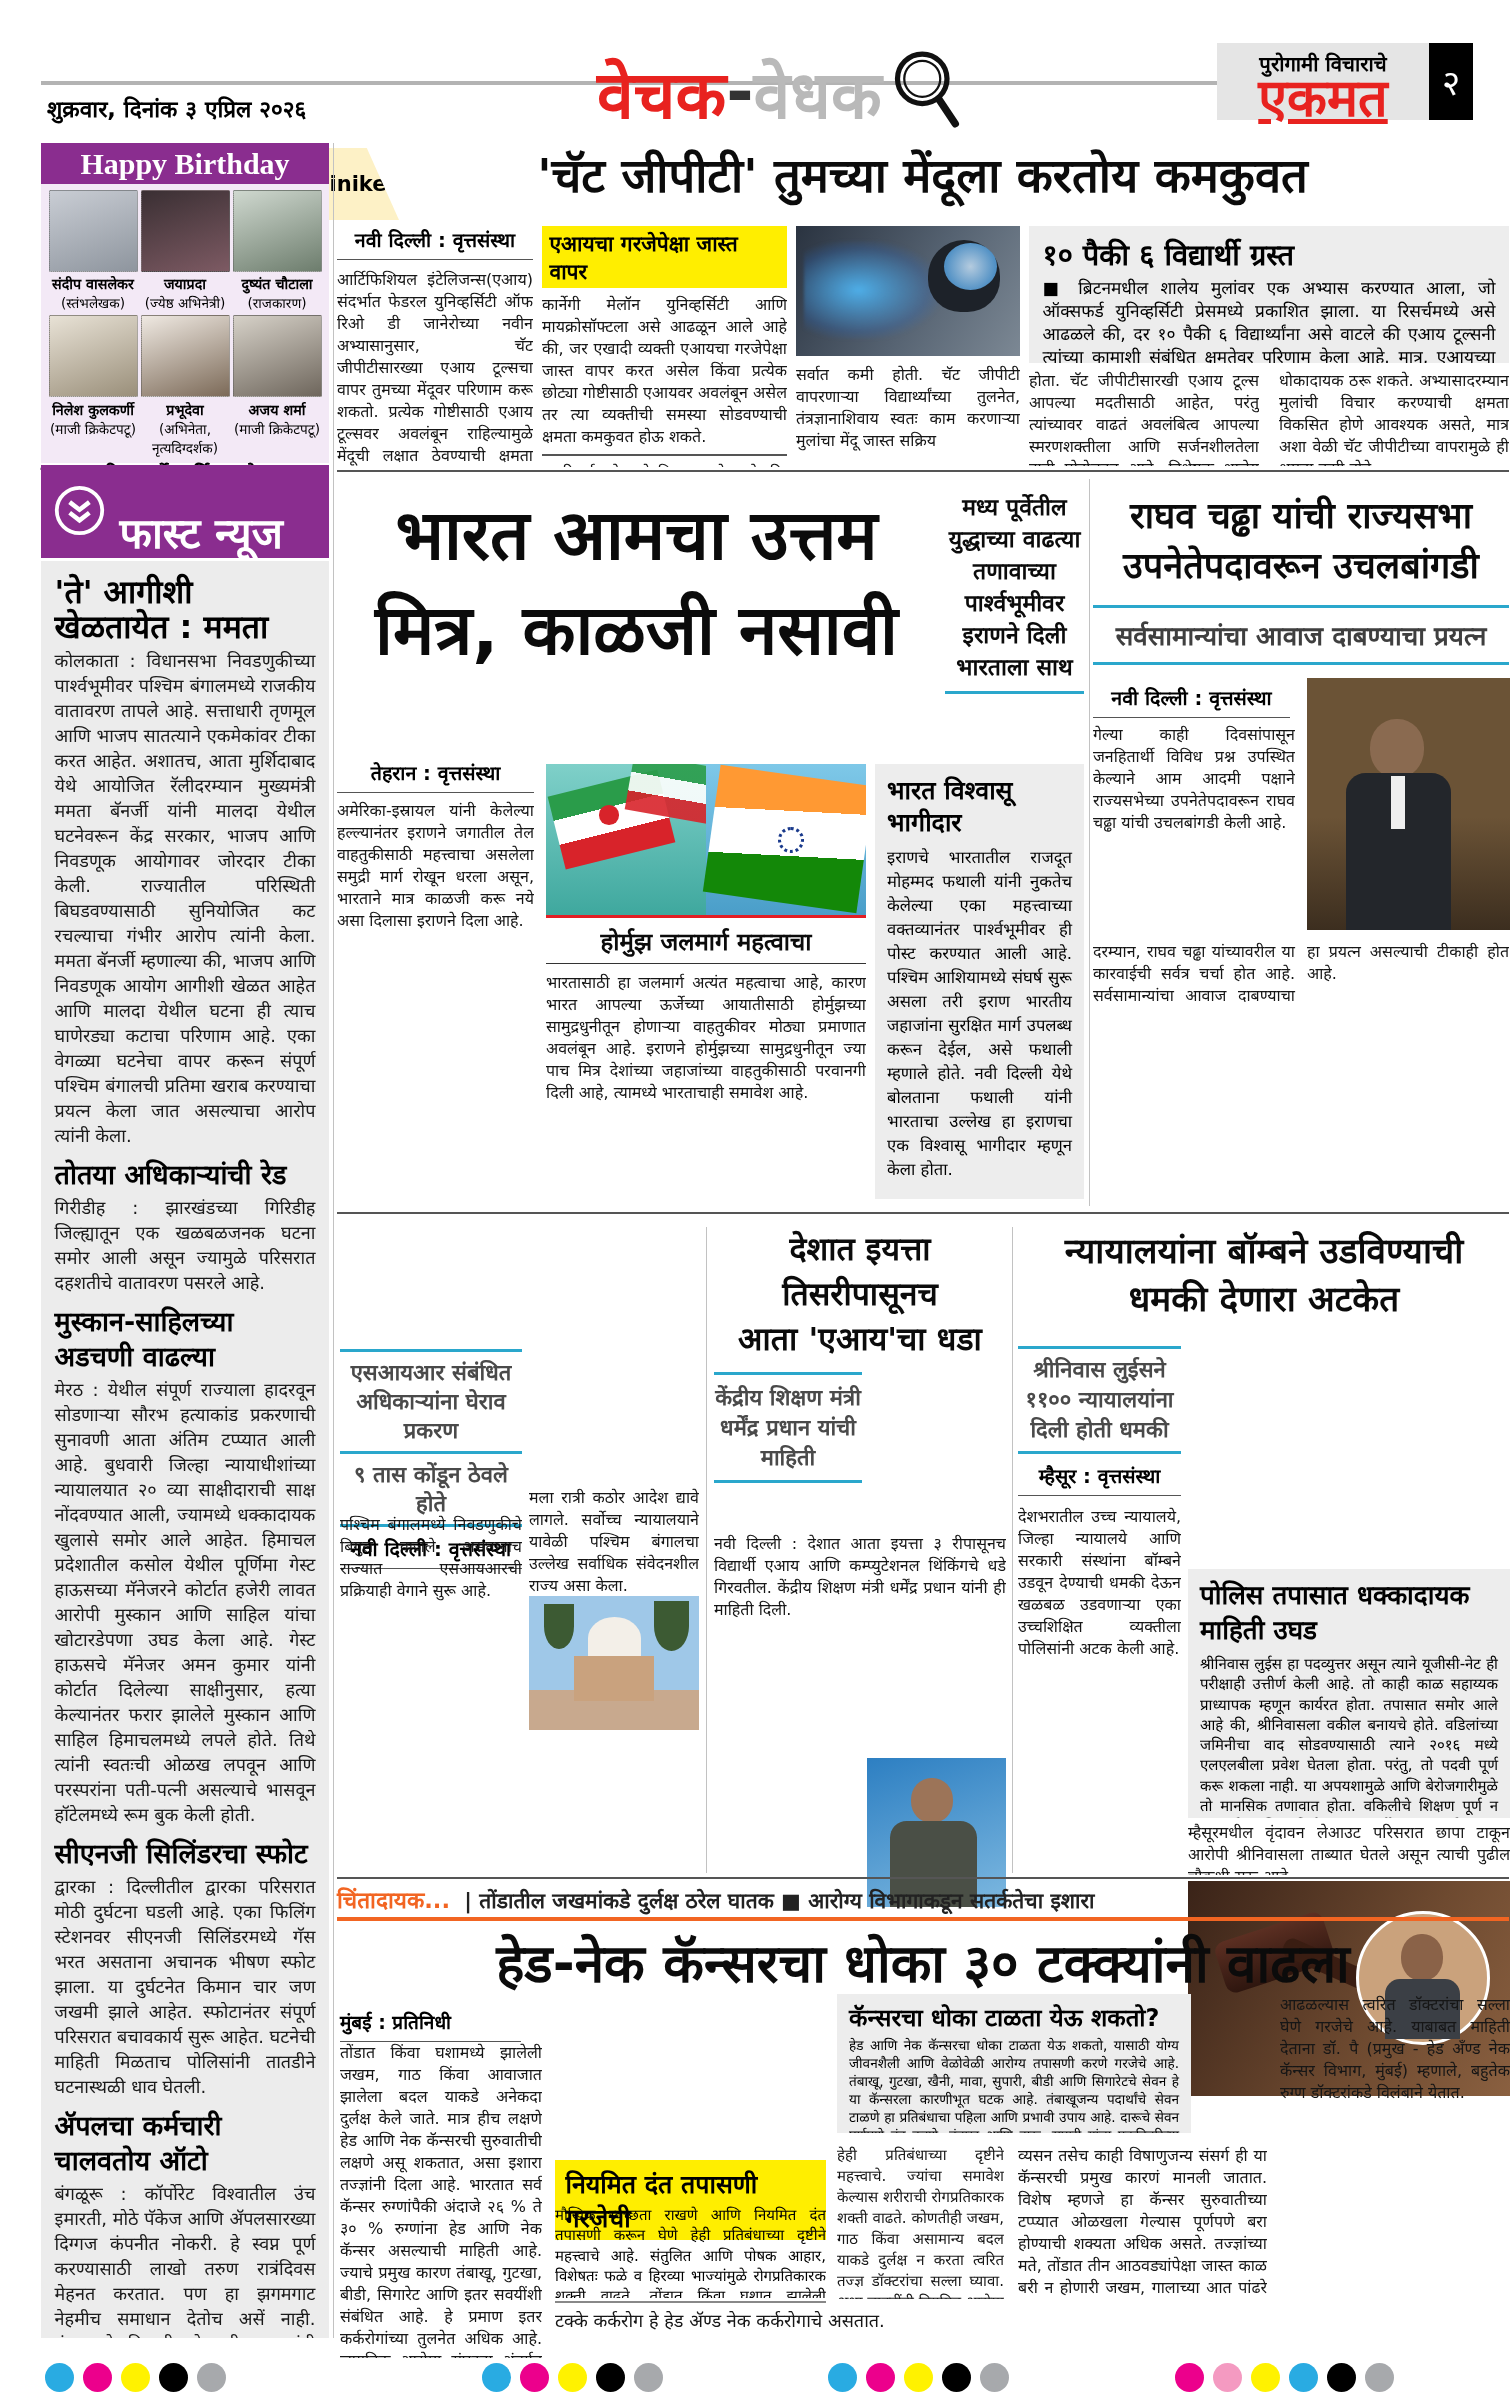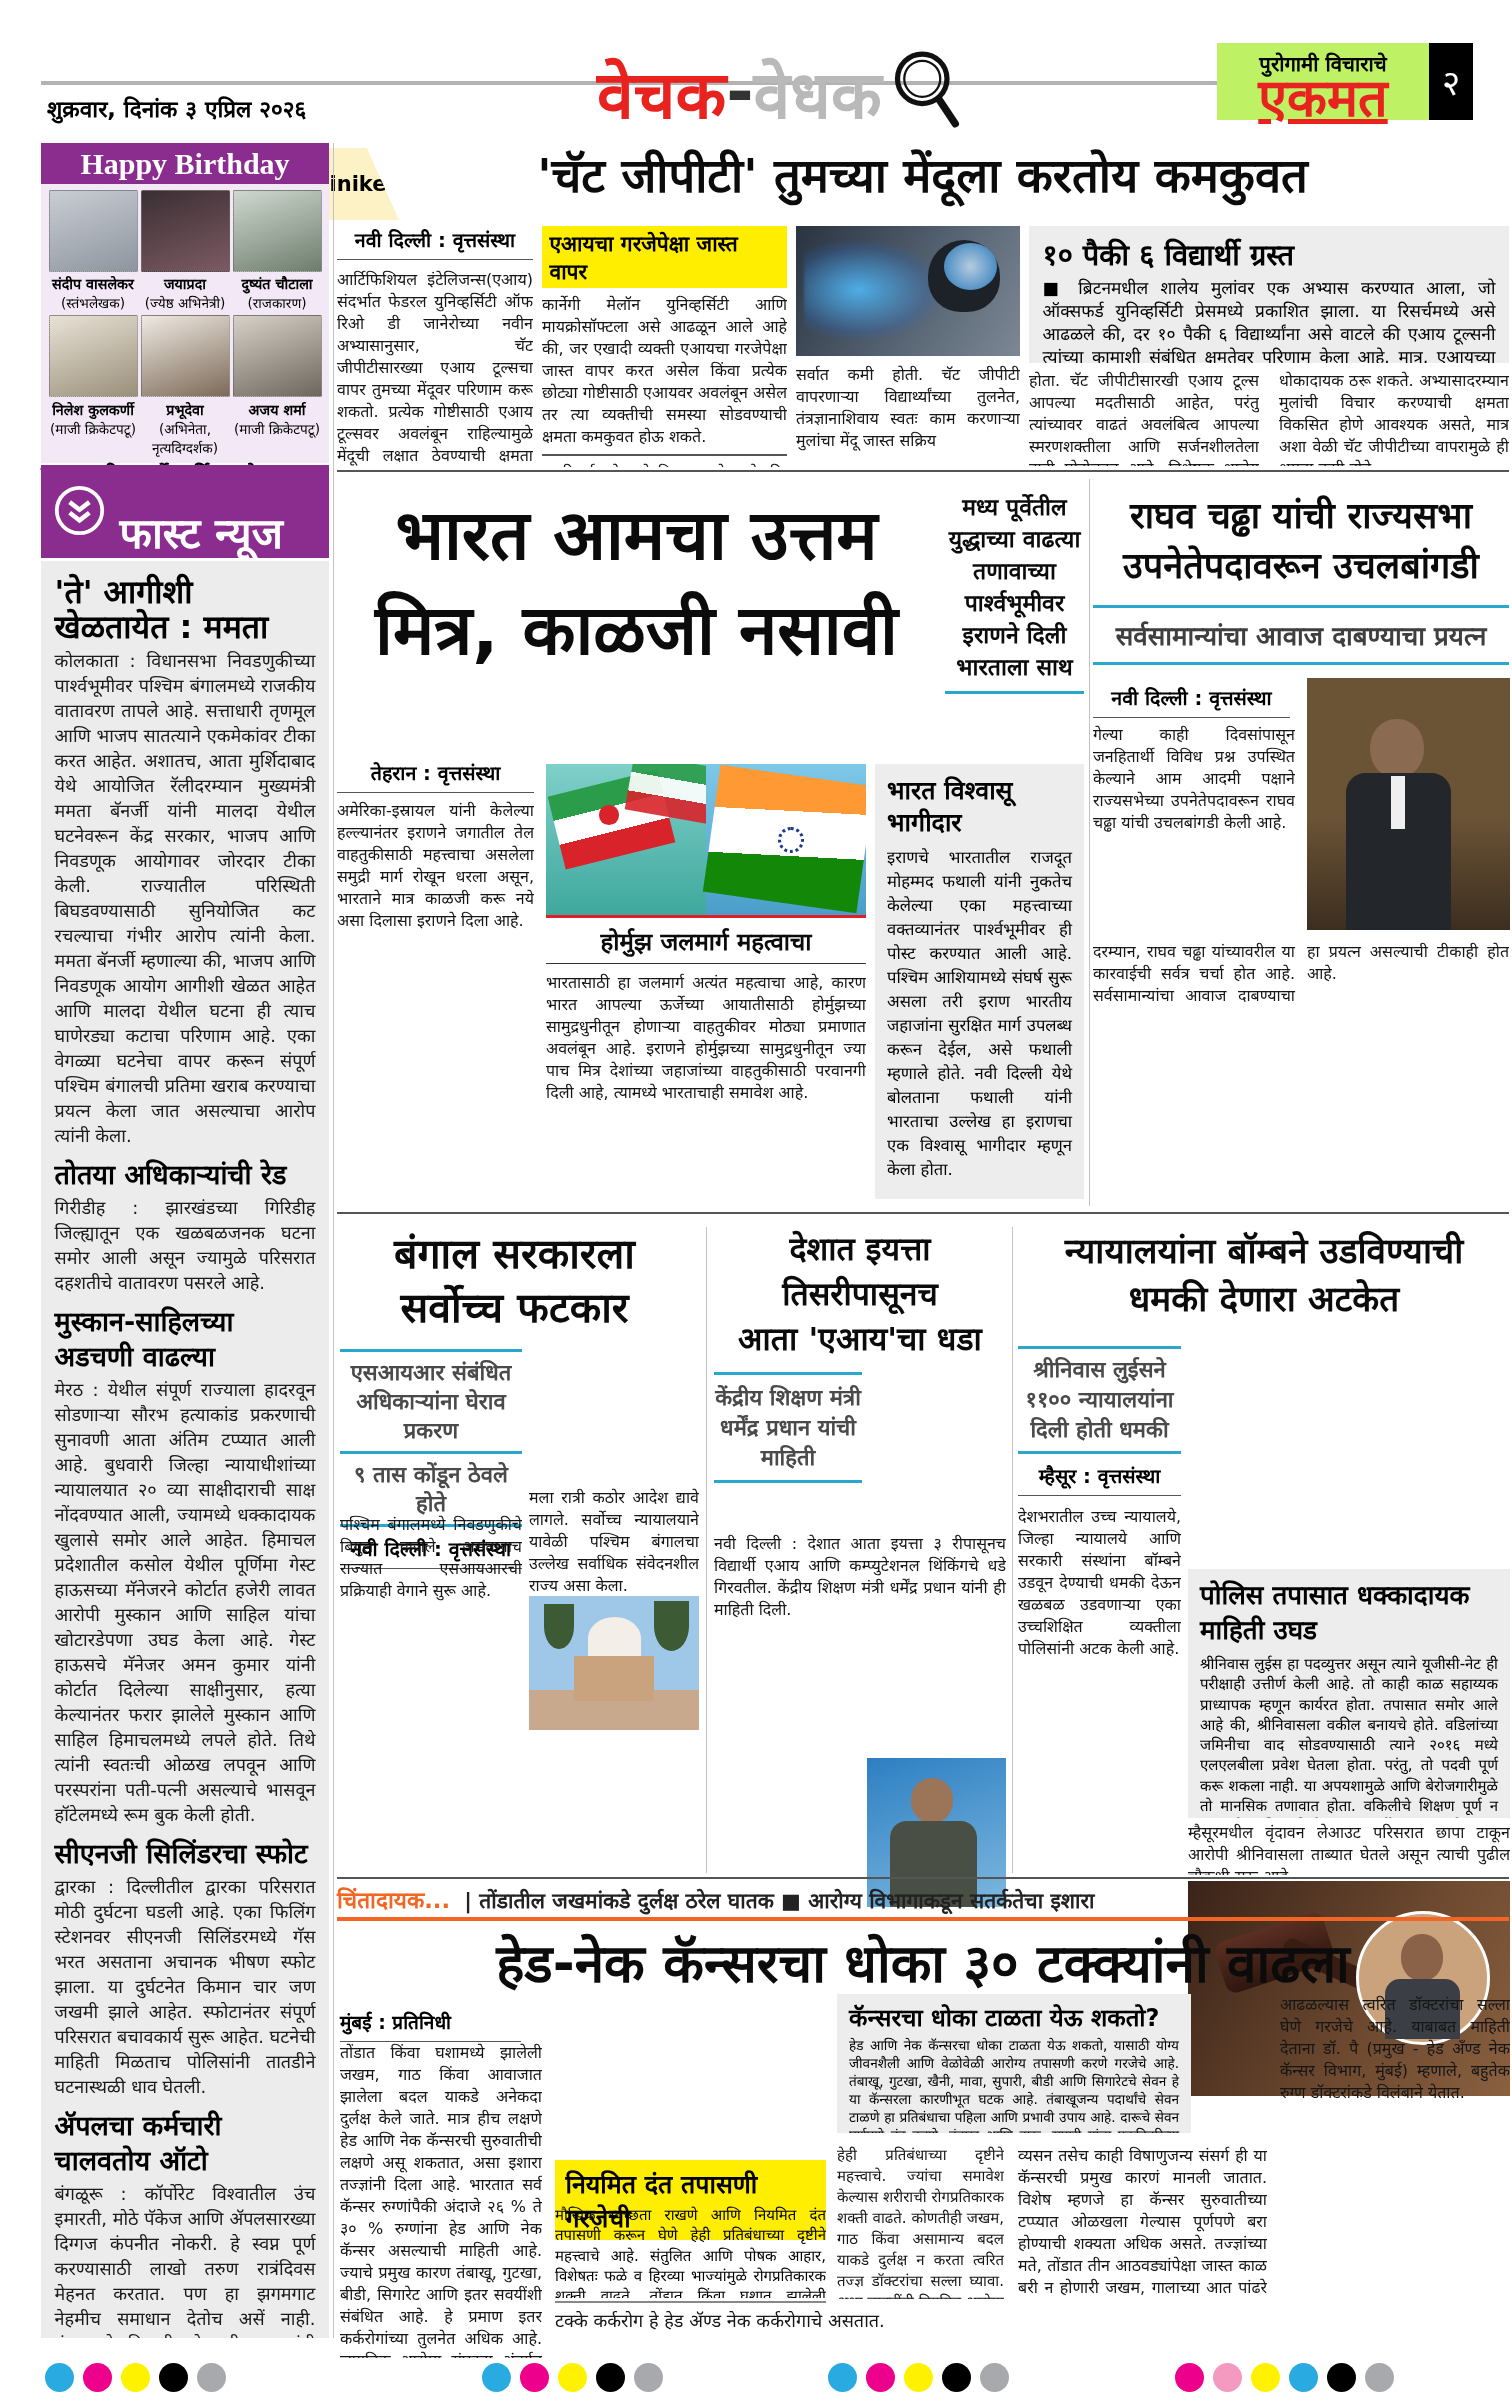--- a/index.html
+++ b/index.html
@@ -48,21 +48,21 @@
     <span style="font-size:66px;font-weight:bold;color:#b9b9b9;">वेधक</span>
     <span style="margin-left:4.5px;">
       <svg width="83" height="90" viewBox="0 0 110 120">
           <circle cx="48" cy="45" r="33" fill="none" stroke="#111" stroke-width="7"></circle>
           <circle cx="48" cy="45" r="24" fill="none" stroke="#111" stroke-width="3"></circle>
           <line x1="70" y1="72" x2="92" y2="105" stroke="#111" stroke-width="10" stroke-linecap="round"></line>
         </svg>
     </span>
   </div>
 
-  <div class="abs" style="left:1217px;top:43px;width:212px;height:77px;background:#bef264;text-align:center;">
+  <div class="abs" style="left:1217px;top:43px;width:212px;height:77px;background:#e5e5e5;text-align:center;">
     <div style="font-size:20.3px;font-weight:bold;margin-top:6px;">पुरोगामी विचाराचे</div>
     <div style="font-size:52px;font-weight:bold;color:#e8221f;line-height:42px;text-decoration:underline;">एकमत</div>
   </div>
   <div class="abs" style="left:1429px;top:43px;width:44px;height:77px;background:#000;color:#fff;font-size:35px;display:flex;align-items:center;justify-content:center;">२</div>
 
   <div class="abs vline" style="left:333px;top:143px;height:2195px;"></div>
 
   <div class="abs" style="left:41px;top:143px;width:288px;height:320px;background:#f3e9f6;">
     <div style="height:41px;background:#8a2d8f;color:#fff;font-family:'Liberation Serif',serif;font-size:30px;font-weight:bold;text-align:center;line-height:41px;">Happy Birthday</div>
     <div style="display:grid;grid-template-columns:1fr 1fr 1fr;gap:3px;padding:6px 7.5px 0;">
@@ -224,24 +224,20 @@
   <div class="abs imgbox" style="left:1307px;top:678px;width:203px;height:252px;background:linear-gradient(180deg,#6b5336 55%,#3c2e1f);">
     <div style="position:absolute;left:63px;top:41px;width:54px;height:59px;border-radius:48%;background:#8a6a50;"></div>
     <div style="position:absolute;left:39px;top:95px;width:105px;height:158px;border-radius:19.6px 19.6px 0 0;background:#23262b;"></div>
     <div style="position:absolute;left:84px;top:98px;width:13.6px;height:53px;background:#efefef;"></div>
   </div>
   <div class="abs clip bt" style="left:1093px;top:724px;width:202px;height:207px;">गेल्या काही दिवसांपासून जनहितार्थी विविध प्रश्न उपस्थित केल्याने आम आदमी पक्षाने राज्यसभेच्या उपनेतेपदावरून राघव चढ्ढा यांची उचलबांगडी केली आहे.</div>
   <div class="abs clip bt" style="left:1093px;top:941px;width:416px;height:260px;column-count:2;column-gap:12px;">दरम्यान, राघव चढ्ढा यांच्यावरील या कारवाईची सर्वत्र चर्चा होत आहे. सर्वसामान्यांचा आवाज दाबण्याचा हा प्रयत्न असल्याची टीकाही होत आहे.</div>
 
   <div class="abs rule" style="left:337px;top:1212px;width:1172px;"></div>
 
-  <div class="abs headline" style="left:337px;top:1227px;width:355px;font-size:41px;line-height:54px;">
-    <div>बंगाल सरकारला</div>
-      <div>सर्वोच्च फटकार</div>
-  </div>
   <div class="abs" style="left:340px;top:1349px;width:182px;">
     <div style="height:3px;background:#2aa7cc;"></div>
     <div class="subgray" style="font-size:22px;line-height:29px;margin:6px 0;">एसआयआर संबंधित अधिकाऱ्यांना घेराव प्रकरण</div>
     <div style="height:3px;background:#2aa7cc;"></div>
     <div class="subgray" style="font-size:22px;line-height:29px;margin:6px 0;">९ तास कोंडून ठेवले होते</div>
     <div style="height:3px;background:#2aa7cc;"></div>
     <div class="byline" style="margin-top:7.5px;">नवी दिल्ली : वृत्तसंस्था</div>
   </div>
   <div class="abs imgbox" style="left:529px;top:1344px;width:170px;height:134px;background:linear-gradient(180deg,#9fc8e8 70%,#c8a98e 70%);">
     <div style="position:absolute;left:59px;top:21px;width:53px;height:42px;border-radius:50% 50% 0 0;background:#f3efe8;"></div>

